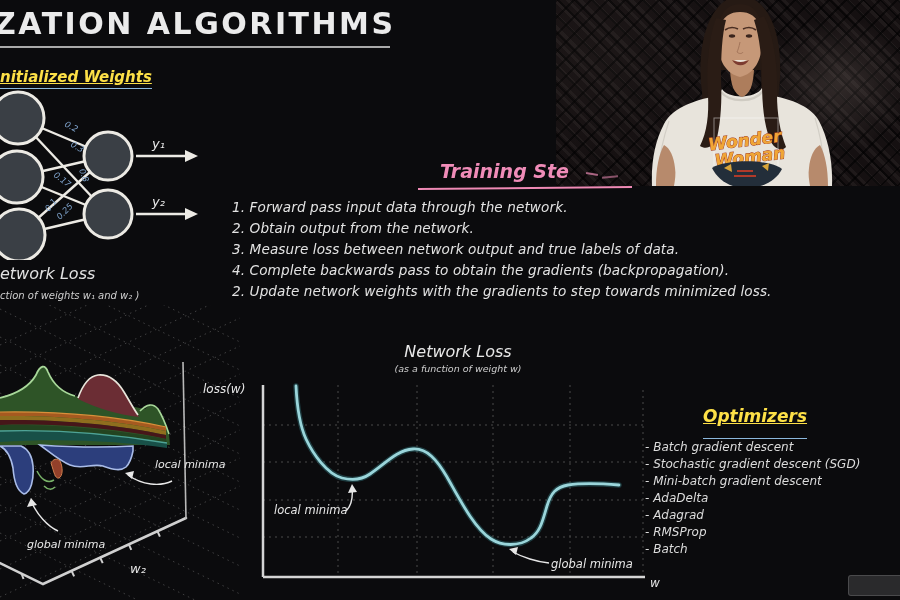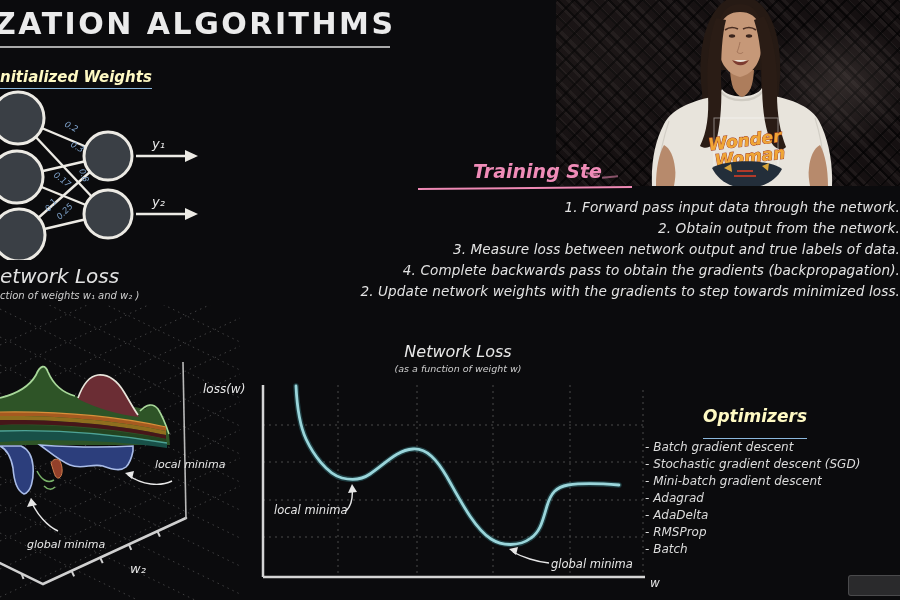--- a/index.html
+++ b/index.html
@@ -2,30 +2,30 @@
 <html><head>
 <meta charset="utf-8">
 <style>
   html,body{margin:0;padding:0;background:#000;}
   .stage{position:relative;width:900px;height:600px;background:#0b0b0d;overflow:hidden;
          font-family:"DejaVu Sans",sans-serif;color:#e6e6e6;}
   .abs{position:absolute;}
   
   .main-title{left:-6px;top:6px;font-size:30px;font-weight:700;letter-spacing:2.5px;color:#ebebeb;white-space:nowrap;}
   .title-underline{left:0;top:46px;width:390px;height:2px;background:#a9a9a9;}
-  .blue-head{color:#fef9c3;font-style:italic;font-weight:600;}
+  .blue-head{color:#fde047;font-style:italic;font-weight:600;text-decoration:underline;}
   .init-weights{left:0;top:68px;font-size:15px;border-bottom:1.5px solid #8cb8dd;padding-bottom:2px;}
   
-  .train-head{left:440px;top:160px;font-size:19px;font-weight:600;font-style:italic;color:#f08cb8;white-space:nowrap;margin-left:33px;}
+  .train-head{left:440px;top:160px;font-size:19px;font-weight:600;font-style:italic;color:#f08cb8;white-space:nowrap;}
   .train-underline{left:418px;top:187px;width:214px;height:2px;background:#ef8ab5;transform:rotate(-0.6deg);}
   .tailmark{background:#e98ab4;height:2px;}
   .steps{left:232px;top:197px;width:668px;font-size:13.6px;font-style:italic;color:#e3e3e3;letter-spacing:.1px;}
-  .steps .step{height:21px;line-height:21px;white-space:nowrap;text-align:right;}
-  
-  .loss3d-head{left:0;top:264px;font-size:20px;font-style:italic;color:#e2e2e2;white-space:nowrap;}
+  .steps .step{height:21px;line-height:21px;white-space:nowrap;}
+  
+  .loss3d-head{left:0;top:264px;font-size:16px;font-style:italic;color:#e2e2e2;white-space:nowrap;}
   .loss3d-sub{left:0;top:290px;font-size:10px;font-style:italic;color:#cfcfcf;white-space:nowrap;}
   
   .opt-head{left:703px;top:406px;font-size:17px;border-bottom:1.5px solid #8cb8dd;padding-bottom:12px;}
   .opt-list{left:645px;top:439px;font-size:12px;font-style:italic;color:#dcdcdc;}
   .opt-list .opt-item{height:17px;line-height:17px;white-space:nowrap;}
   
   .webcam{left:556px;top:0;width:344px;height:186px;overflow:hidden;
     background-color:#151011;
     background-image:
       radial-gradient(110px 95px at 82% 45%, rgba(150,135,128,0.22), rgba(0,0,0,0) 70%),
@@ -228,21 +228,21 @@
     <text x="351" y="233" font-size="11.5" font-style="italic" fill="#e6e6e6">global minima</text>
     <path d="M349,228 C337,227 322,222 313,217" fill="none" stroke="#e6e6e6" stroke-width="1.4"></path>
     <polygon points="309,214 318,212 316,220" fill="#e6e6e6"></polygon>
   </svg>
 
   <div class="abs opt-head blue-head">Optimizers</div>
   <div class="abs opt-list">
     <div class="opt-item">- Batch gradient descent</div>
     <div class="opt-item">- Stochastic gradient descent (SGD)</div>
     <div class="opt-item">- Mini-batch gradient descent</div>
+    <div class="opt-item">- AdaDelta</div>
     <div class="opt-item">- Adagrad</div>
-    <div class="opt-item">- AdaDelta</div>
     <div class="opt-item">- RMSProp</div>
     <div class="opt-item">- Batch</div>
   </div>
 
   <div class="abs watermark"></div>
 
 </div>
 
 </body></html>

